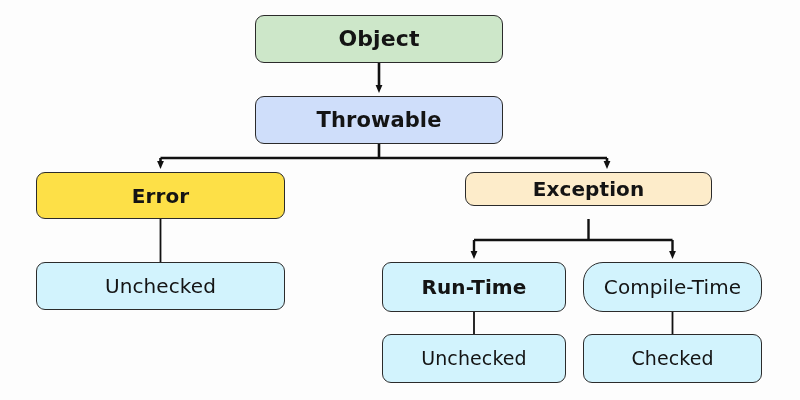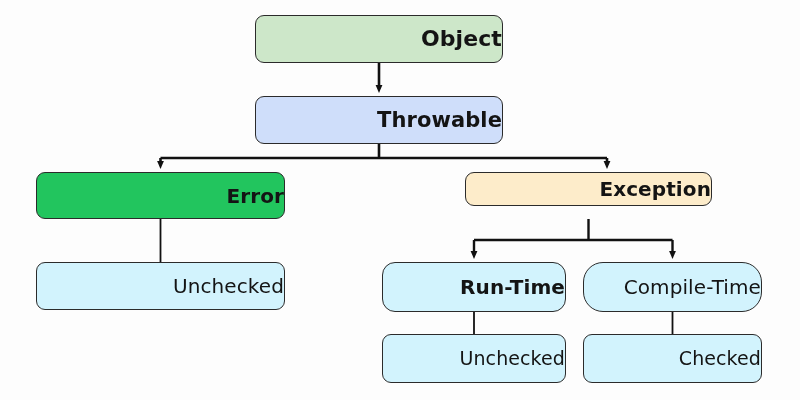--- a/index.html
+++ b/index.html
@@ -25,21 +25,21 @@
     height: 400px;
     pointer-events: none;
   }
   .node {
     position: absolute;
     box-sizing: border-box;
     border: 1.6px solid #2b2b2b;
     border-radius: 9px;
     display: flex;
     align-items: center;
-    justify-content: flex-end;
+    justify-content: center;
     text-align: center;
     color: #141414;
     letter-spacing: 0.1px;
   }
   .node-label {
     display: block;
     line-height: 1;
   }
   .n-root      { font-size: 22px; font-weight: 700; }
   .n-level1    { font-size: 21px; font-weight: 700; }
@@ -77,33 +77,33 @@
   </svg>
 
   <div class="node n-root" style="left:255px; top:15px; width:248px; height:48px; background:#cde7c9;">
     <span class="node-label">Object</span>
   </div>
 
   <div class="node n-level1" style="left:255px; top:96px; width:248px; height:48px; background:#cfdefa;">
     <span class="node-label">Throwable</span>
   </div>
 
-  <div class="node n-level2" style="left:36px; top:172px; width:249px; height:47px; background:#22c55e;border-radius:9px;">
+  <div class="node n-level2" style="left:36px; top:172px; width:249px; height:47px; background:#fde047;border-radius:9px;">
     <span class="node-label">Error</span>
   </div>
 
   <div class="node n-level2" style="left:465px; top:172px; width:247px; height:34px; background:#fdecca;">
     <span class="node-label">Exception</span>
   </div>
 
   <div class="node n-leafbig" style="left:36px; top:262px; width:249px; height:48px; background:#d2f3fd;">
     <span class="node-label">Unchecked</span>
   </div>
 
-  <div class="node n-level2" style="left:382px; top:262px; width:184px; height:50px; background:#d2f3fd;border-radius:13px;">
+  <div class="node n-level2" style="left:382px; top:262px; width:184px; height:50px; background:#d2f3fd;">
     <span class="node-label">Run-Time</span>
   </div>
 
   <div class="node n-leafbig" style="left:583px; top:262px; width:179px; height:50px; background:#d2f3fd;border-radius:20px;">
     <span class="node-label">Compile-Time</span>
   </div>
 
   <div class="node n-leaf" style="left:382px; top:334px; width:184px; height:49px; background:#d2f3fd;">
     <span class="node-label">Unchecked</span>
   </div>

